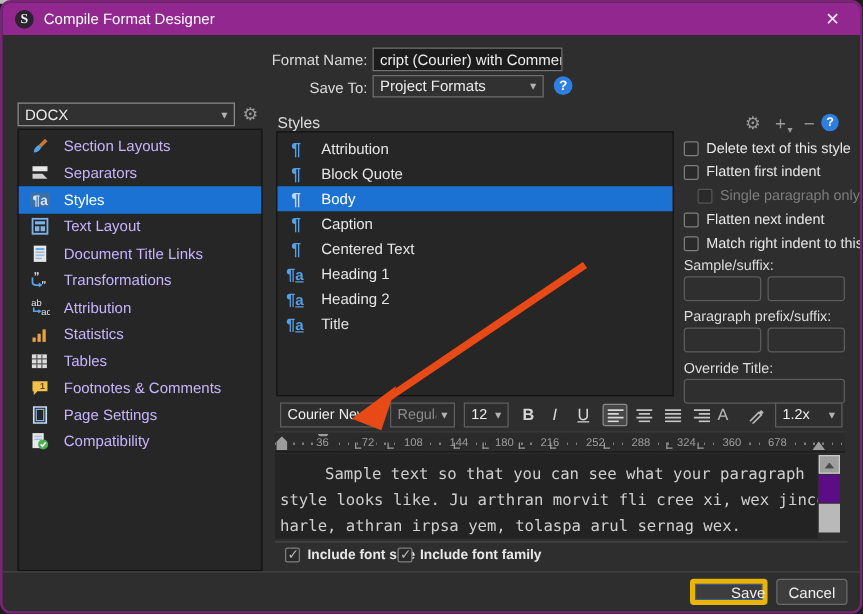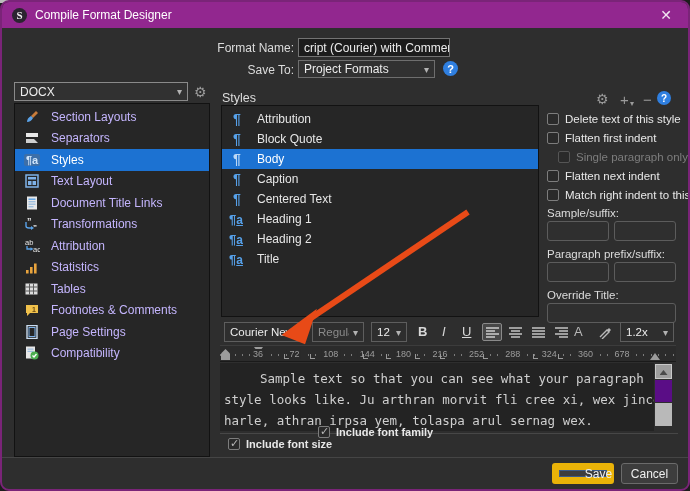--- a/index.html
+++ b/index.html
@@ -78,21 +78,21 @@
   .swatch-col { position:absolute; left:653px; top:362px; width:17px; }
   .swatch-up { height:15px; background:#9e9e9e; border:1px solid #c9c9c9; display:flex; align-items:flex-end; justify-content:center; }
   .swatch-up::after { content:""; width:8px; height:5px; background:#4a4a4a; clip-path:polygon(50% 0,100% 100%,0 100%); margin-bottom:3px; }
   .swatch-purple { height:22px; background:#5a0d86; margin-top:1px; }
   .swatch-silver { height:23px; background:#b9b9b9; margin-top:1px; }
 
   .divider-h { position:absolute; height:1px; background:#474747; }
 
   
   .btn { position:absolute; height:21px; background:#3d3d3d; border:1px solid #6b6b6b; border-radius:3px; color:#eeeeee; font-size:12px; display:flex; align-items:center; justify-content:center; }
-  .btn.focused { border:7px solid #eab308; box-shadow:0 0 0 1px #3a5a8a inset;padding-left:31px; }
+  .btn.focused { border:4px solid #eab308; box-shadow:0 0 0 1px #3a5a8a inset;padding-left:31px; }
 
   
   .anno { position:absolute; left:0; top:0; width:690px; height:491px; pointer-events:none; z-index:5; }
 
   svg text { font-family:"Liberation Sans", sans-serif; }
 </style>
 </head>
 <body>
 
 <div class="bg-sliver"></div>
@@ -431,21 +431,21 @@
     <div class="swatch-purple"></div>
     <div class="swatch-silver"></div>
   </div>
 
   <div class="divider-h" style="left:218px; top:431px; width:458px;"></div>
 
   <div class="checkbox" style="left:226px; top:436px;">
     <span class="cb-box checked"></span>
     <span class="cb-label" style="font-weight:bold; font-size:11px;">Include font size</span>
   </div>
-  <div class="checkbox" style="left:316px; top:424px;justify-content:flex-end;">
+  <div class="checkbox" style="left:316px; top:436px;justify-content:flex-end;">
     <span class="cb-box checked"></span>
     <span class="cb-label" style="font-weight:bold; font-size:11px;">Include font family</span>
   </div>
 
   <div class="divider-h" style="left:0px; top:455px; width:690px; background:#454545;"></div>
 
   <div class="btn focused" style="left:550px; top:461px; width:62px;">Save</div>
   <div class="btn" style="left:619px; top:461px; width:57px;">Cancel</div>
 </div>
 

